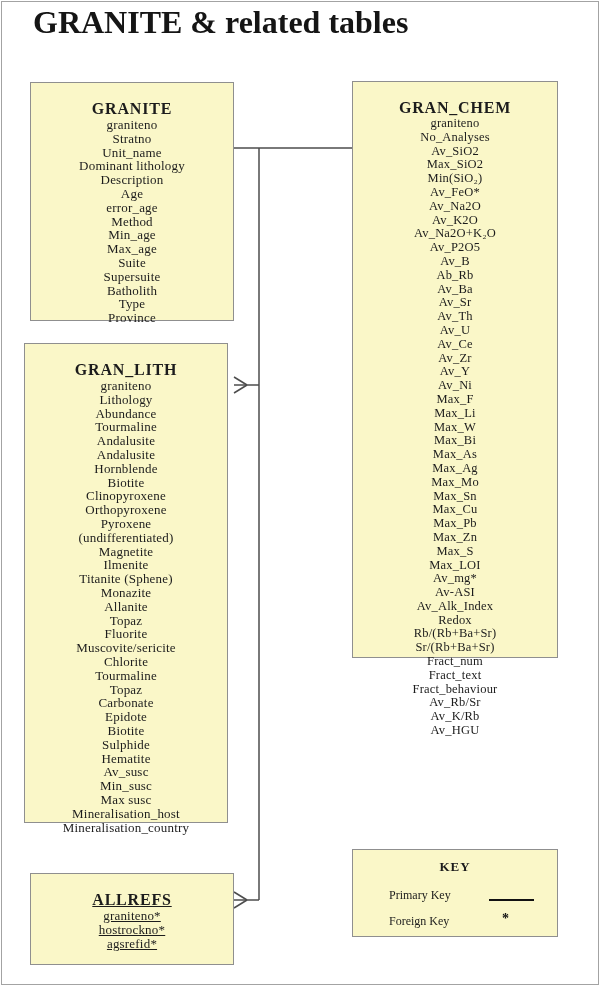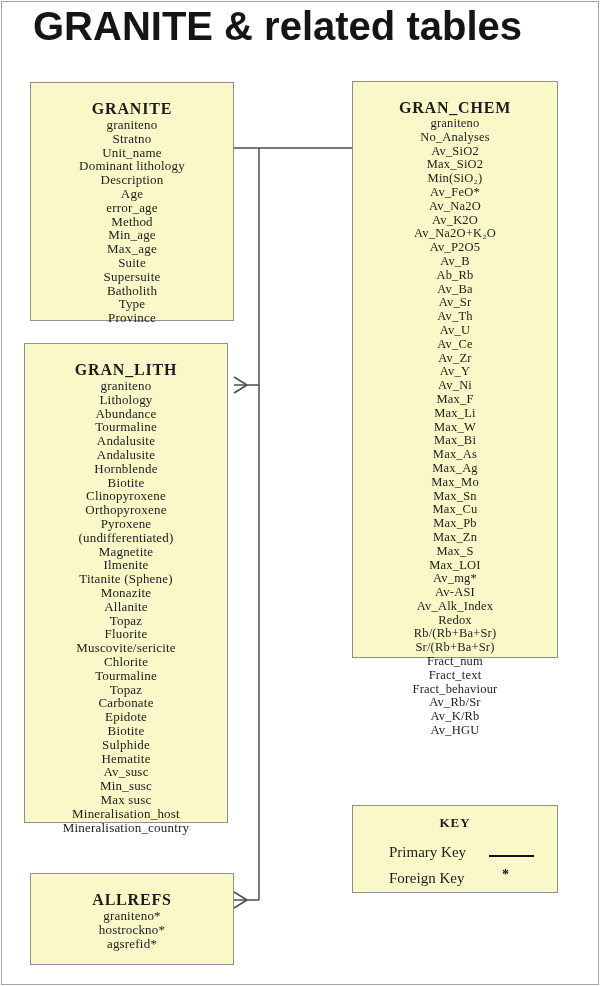--- a/index.html
+++ b/index.html
@@ -10,22 +10,22 @@
     color:#1c1c1c;
     overflow:hidden;
   }
   .frame {
     position:absolute; inset:1px;
     border:1px solid #a3a3a3;
     pointer-events:none;
   }
   .title {
     position:absolute; left:33px; top:4px;
-    font-family:Liberation Sans, sans-serif;
-    font-weight:bold; font-size:40px; color:#151515;
+    font-family:Liberation Serif, serif;
+    font-weight:bold; font-size:32px; color:#151515;
     white-space:nowrap; letter-spacing:0px;
   }
   .tbox {
     position:absolute;
     background:#FAF7C8;
     border:1px solid #8f8f8f;
     text-align:center;
     box-sizing:border-box;
   }
   .tbox .hdr {
@@ -37,27 +37,27 @@
   }
   .fields { font-size:13px; line-height:13.8px; letter-spacing:0.2px; }
   .fields .field { white-space:nowrap; }
   #box-allrefs .hdr { padding-top:16px; }
   #box-granchem .fields { font-size:12.5px; }
 
   .connectors { position:absolute; left:0; top:0; pointer-events:none; }
   .connectors line { stroke:#4d4d4d; stroke-width:1.5; }
 
   
-  #box-key { text-align:left; }
+  #box-key { text-align:left;margin-top:44px; }
   #box-key .key-hdr {
     text-align:center; font-weight:bold; font-size:13px;
     letter-spacing:1px; padding-top:9px;
   }
   .key-row { position:absolute; left:0; width:100%; height:16px; }
-  .key-row .key-label { position:absolute; left:36px; font-size:15px; }
+  .key-row .key-label { position:absolute; left:36px; font-size:12px; }
   #key-row-primary { top:38px; }
   #key-row-foreign { top:64px; }
   .pk-line {
     position:absolute; left:136px; top:11px;
     width:45px; height:2px; background:#111111;
   }
   .fk-star {
     position:absolute; left:149px; top:-3px;
     font-size:14px; font-weight:bold; color:#111111;
   }
@@ -137,21 +137,21 @@
       <div class="field">Sulphide</div>
       <div class="field">Hematite</div>
       <div class="field">Av_susc</div>
       <div class="field">Min_susc</div>
       <div class="field">Max susc</div>
       <div class="field">Mineralisation_host</div>
       <div class="field">Mineralisation_country</div>
     </div>
 </div>
 
-<div class="tbox" id="box-allrefs" style="left:30px; top:873px; width:204px; height:92px;">
+<div class="tbox" id="box-allrefs" style="left:30px; top:873px; width:204px; height:92px;text-decoration:underline;">
   <div class="hdr">ALLREFS</div>
   <div class="fields">
       <div class="field">graniteno*</div>
       <div class="field">hostrockno*</div>
       <div class="field">agsrefid*</div>
     </div>
 </div>
 
 <div class="tbox" id="box-granchem" style="left:352px; top:81px; width:206px; height:577px;">
   <div class="hdr">GRAN_CHEM</div>

